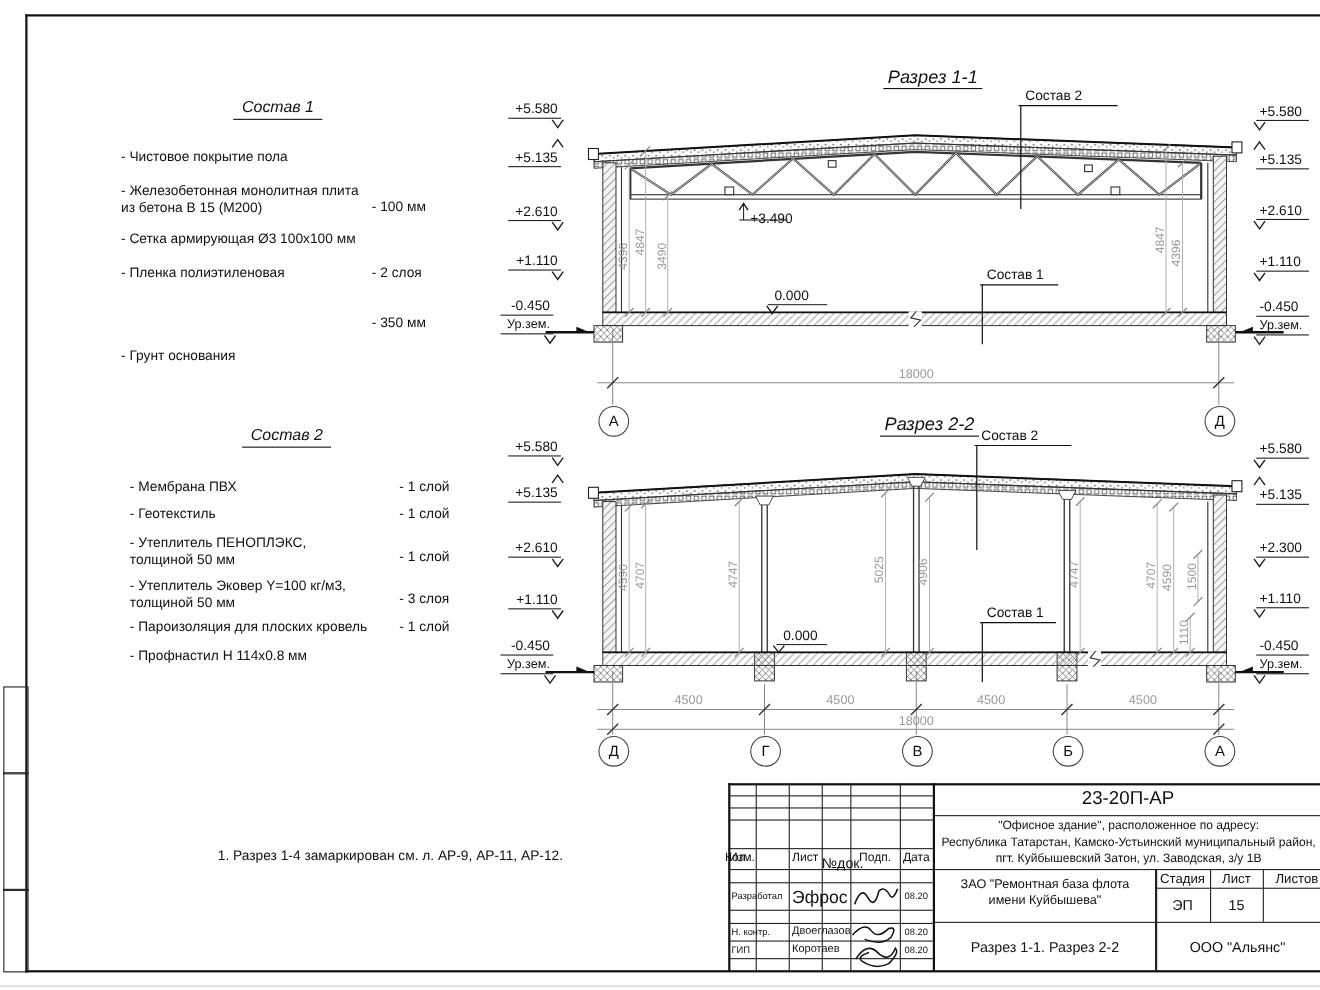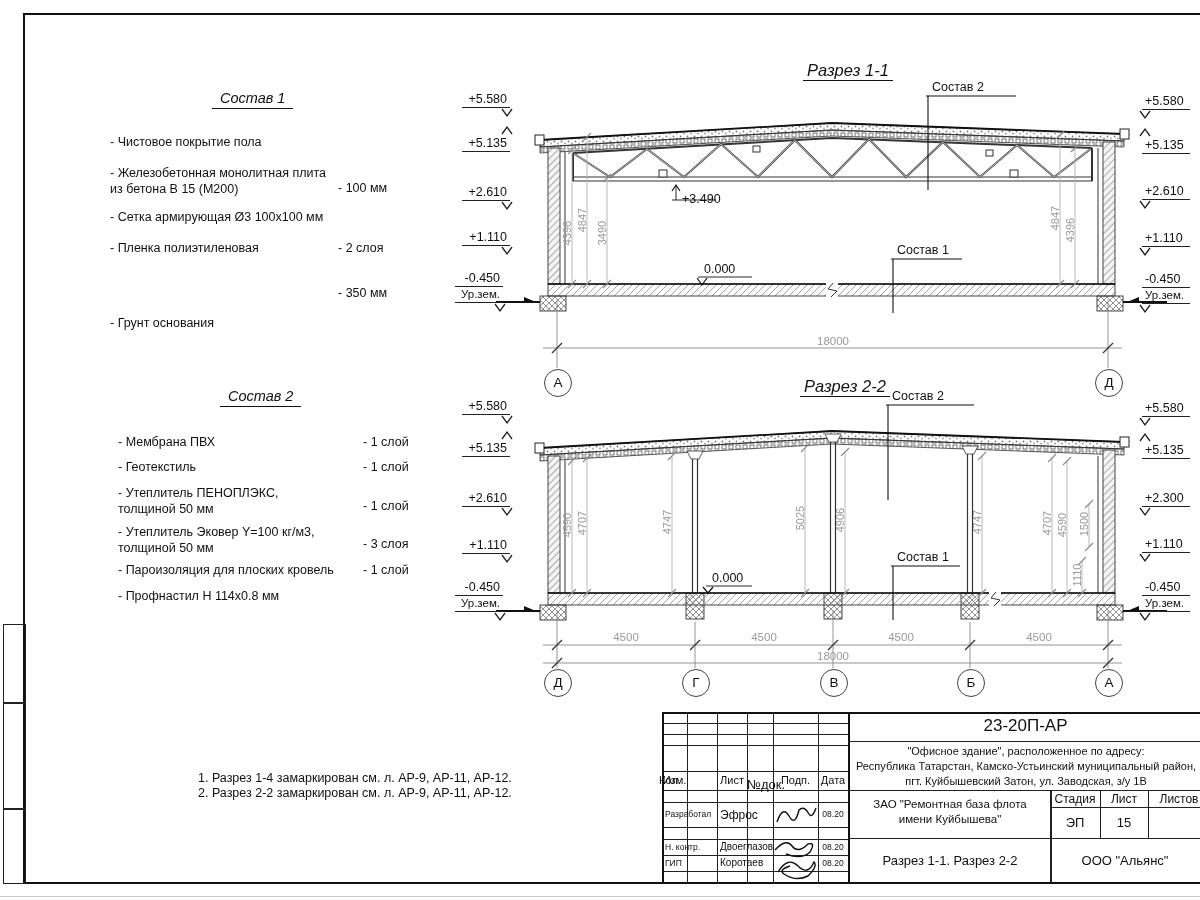--- a/index.html
+++ b/index.html
@@ -74,21 +74,20 @@
 толщиной 50 мм</div>
   <span class="val" style="left:363px;top:499px">- 1 слой</span>
   <div class="li" style="left:118px;top:525px">- Утеплитель Эковер Y=100 кг/м3,
 толщиной 50 мм</div>
   <span class="val" style="left:363px;top:537px">- 3 слоя</span>
   <div class="li" style="left:118px;top:563px">- Пароизоляция для плоских кровель</div>
   <span class="val" style="left:363px;top:563px">- 1 слой</span>
   <div class="li" style="left:118px;top:589px">- Профнастил Н 114х0.8 мм</div>
 
   <div class="note" style="left:198px;top:771px">1. Разрез 1-4 замаркирован см. л. АР-9, АР-11, АР-12.</div>
-  <div class="note" style="left:198px;top:786px">2. Разрез 2-2 замаркирован см. л. АР-9, АР-11, АР-12.</div>
 
   <svg style="left:490px;top:60px" width="670" height="345" viewBox="490 60 670 345">
     <defs>
       <pattern id="speck" width="7" height="5" patternUnits="userSpaceOnUse">
         <circle cx="1.5" cy="1.5" r="0.9" fill="#777"></circle>
           <circle cx="5" cy="3.5" r="0.9" fill="#999"></circle>
       </pattern>
       <pattern id="wallh" width="5" height="5" patternUnits="userSpaceOnUse" patternTransform="rotate(45)">
         <rect width="5" height="5" fill="#f4f4f4"></rect>
           <line x1="0" y1="0" x2="0" y2="5" stroke="#8a8a8a" stroke-width="1.4"></line>
@@ -410,21 +409,21 @@
   <div class="hl" style="left:1050px;top:807px;width:150px"></div>
 
   <span class="tb tb-c" style="left:662px;top:774px;width:25px">Изм.</span>
   <span class="tb tb-c" style="left:655px;top:774px;width:30px">Кол.</span>
   <span class="tb tb-c" style="left:717px;top:774px;width:30px">Лист</span>
   <span class="tb tb-c" style="left:747px;top:777px;width:26px;font-size:13px">№док.</span>
   <span class="tb tb-c" style="left:773px;top:774px;width:45px">Подп.</span>
   <span class="tb tb-c" style="left:818px;top:774px;width:30px">Дата</span>
 
   <span class="tb" style="left:665px;top:809px;font-size:8.5px">Разработал</span>
-  <span class="tb" style="left:720px;top:808px;font-size:12px">Эфрос</span>
+  <span class="tb" style="left:720px;top:808px;font-size:16px">Эфрос</span>
   <span class="tb tb-c" style="left:819px;top:809px;width:28px;font-size:8.5px">08.20</span>
   <span class="tb" style="left:665px;top:842px;font-size:8.5px">Н. контр.</span>
   <span class="tb" style="left:720px;top:841px;font-size:10px">Двоеглазов</span>
   <span class="tb tb-c" style="left:819px;top:842px;width:28px;font-size:8.5px">08.20</span>
   <span class="tb" style="left:665px;top:858px;font-size:8.5px">ГИП</span>
   <span class="tb" style="left:720px;top:857px;font-size:10px">Коротаев</span>
   <span class="tb tb-c" style="left:819px;top:858px;width:28px;font-size:8.5px">08.20</span>
 
   <svg style="left:774px;top:803px" width="44" height="23" viewBox="0 0 44 23">
     <path d="M3,19 Q9,2 15,13 T25,7 Q30,2 35,11 Q38,16 42,5" fill="none" stroke="#111" stroke-width="1.4"></path>

